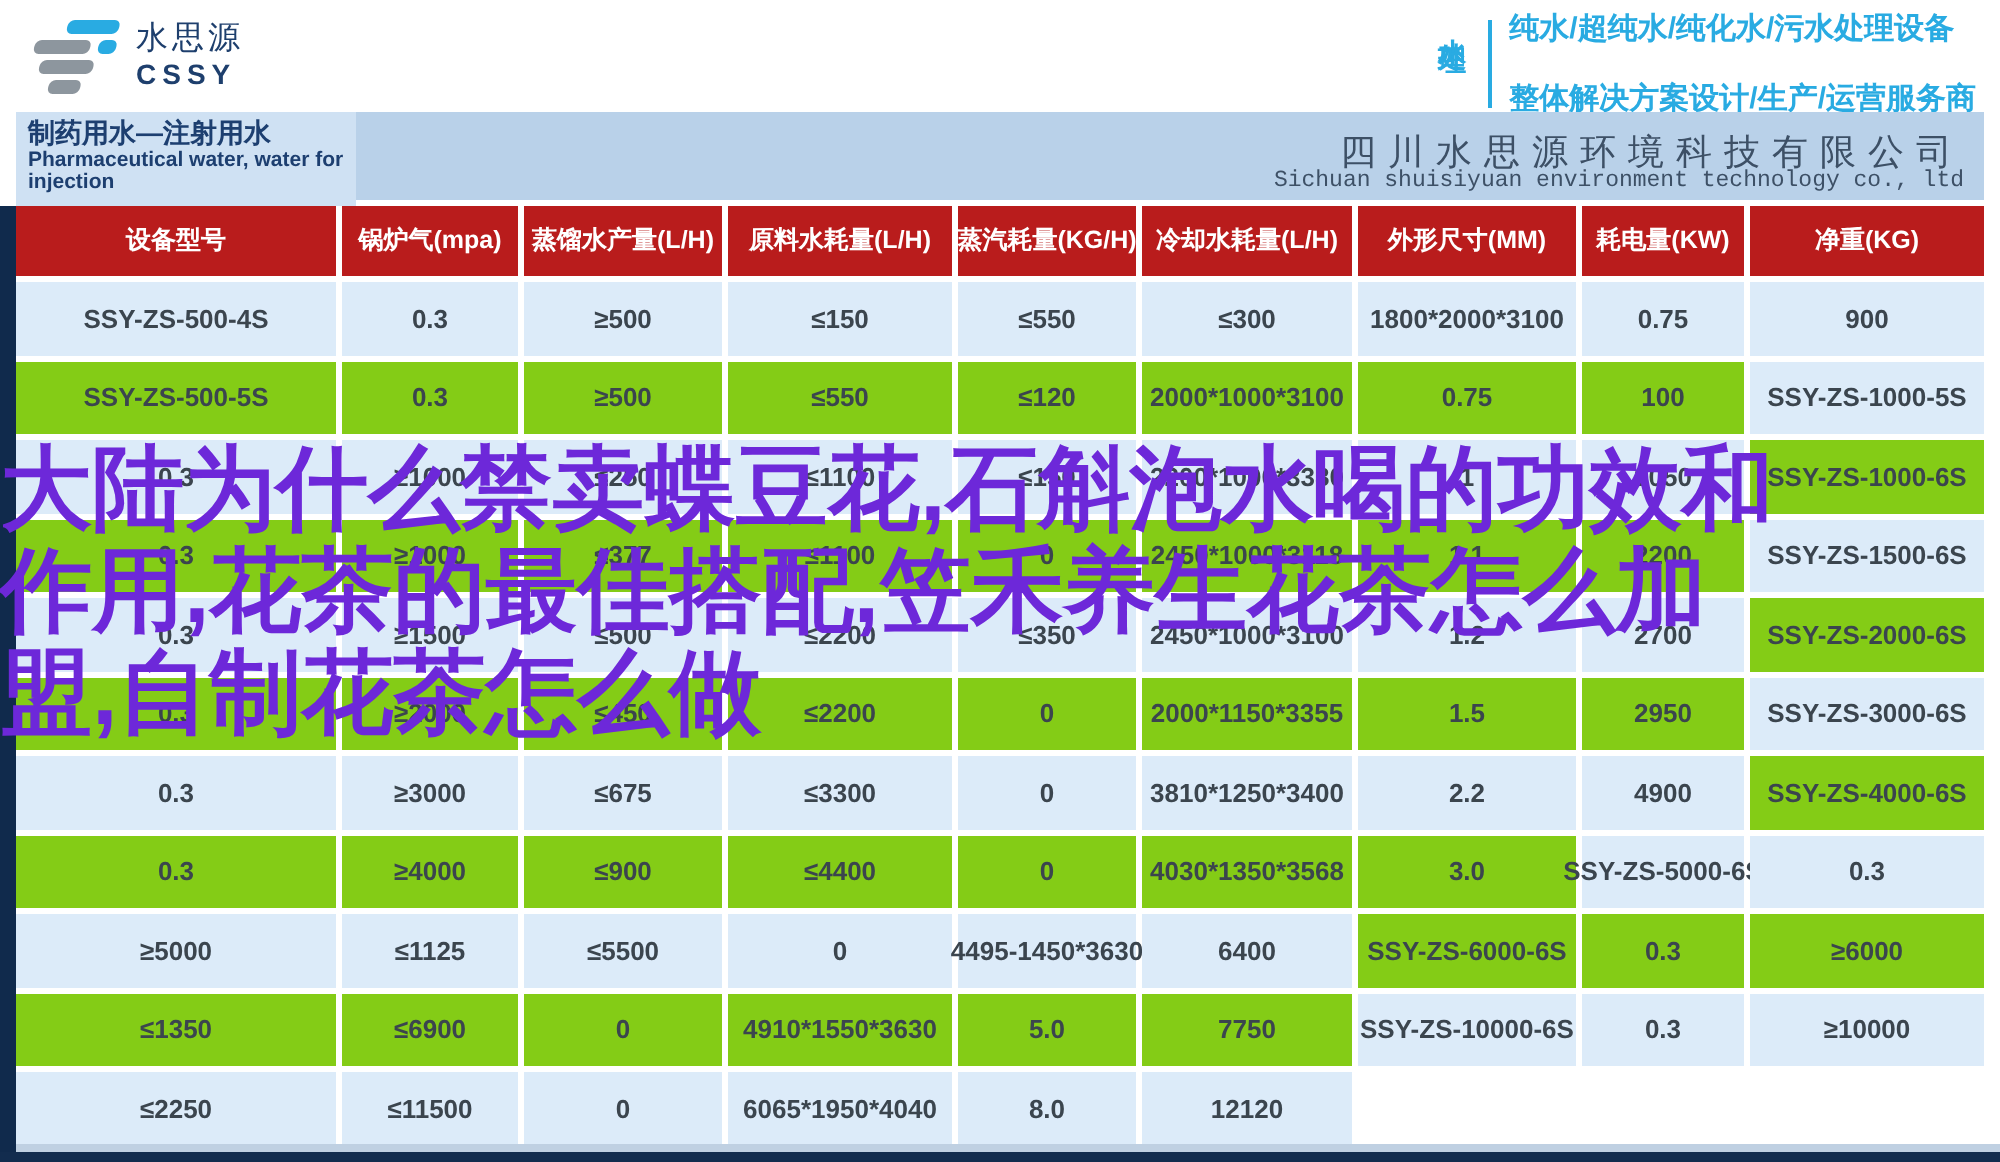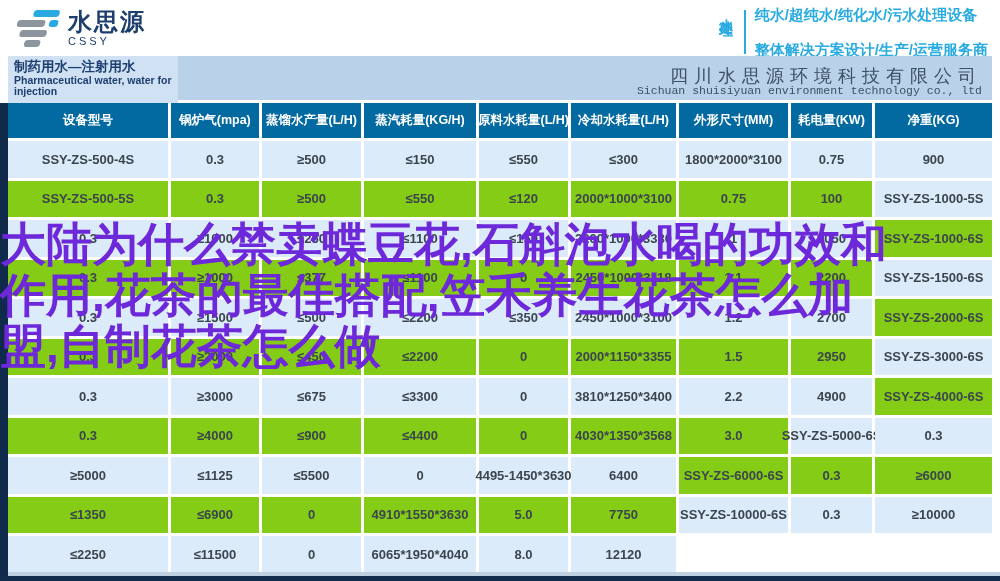--- a/index.html
+++ b/index.html
@@ -10,22 +10,22 @@
   .brandbar{position:absolute;left:0;top:0;width:100%;height:56px;background:#ffffff;}
   .logo{position:absolute;left:14px;top:7px;display:flex;align-items:center;gap:8px;}
   .logo-glyph{position:relative;width:46px;height:42px;transform:skewX(-14deg);}
   .logo-glyph .bar{position:absolute;height:7px;border-radius:3px;}
   .lg1{left:16px;top:3px;width:26px;background:#29abe2;}
   .lg2{left:2px;top:13px;width:28px;background:#8d969e;}
   .lg3{left:34px;top:13px;width:9px;background:#29abe2;}
   .lg4{left:7px;top:23px;width:27px;background:#8d969e;}
   .lg5{left:14px;top:33px;width:16px;background:#8d969e;}
   .logo-text{display:flex;flex-direction:column;line-height:1;}
-  .logo-cn{font-size:24px;font-weight:bold;color:#1e3f6d;letter-spacing:2px;}
-  .logo-en{font-size:11px;font-weight:normal;color:#1e3f6d;letter-spacing:3px;margin-top:2px;}
+  .logo-cn{font-size:16px;font-weight:normal;color:#1e3f6d;letter-spacing:2px;}
+  .logo-en{font-size:14px;font-weight:bold;color:#1e3f6d;letter-spacing:3px;margin-top:2px;}
 
   .tagline{position:absolute;right:12px;top:5px;display:flex;align-items:center;gap:9px;}
   .tag-vert{writing-mode:vertical-rl;text-orientation:upright;font-size:14px;font-weight:bold;
             color:#29abe2;letter-spacing:2px;height:48px;line-height:16px;}
   .tag-div{width:0;height:44px;border-left:2px solid #29abe2;}
   .tag-lines{display:flex;flex-direction:column;gap:16px;}
   .tag-line{font-size:15px;font-weight:bold;color:#29abe2;line-height:19px;white-space:nowrap;}
 
   
   .infobar{position:absolute;left:8px;top:56px;width:984px;height:44px;background:#b9d1e9;}
@@ -35,21 +35,21 @@
   .title-en{font-size:10.5px;font-weight:bold;line-height:11px;margin-top:1px;}
   .company{position:absolute;right:10px;bottom:2px;text-align:right;color:#3d5066;}
   .company-cn{font-size:18px;letter-spacing:6px;line-height:16px;}
   .company-en{font-family:"Liberation Mono","DejaVu Sans Mono",monospace;font-size:11.5px;line-height:14px;}
 
   
   .tablewrap{position:absolute;left:8px;top:103px;width:984px;
              display:grid;
              grid-template-columns:160px 88px 99px 112px 89px 105px 109px 81px 117px;
              grid-template-rows:35px;grid-auto-rows:36.5px;gap:3px;background:#ffffff;}
-  .hcell{background:#0369a1;color:#ffffff;font-size:12.5px;font-weight:bold;
+  .hcell{background:#b91c1c;color:#ffffff;font-size:12.5px;font-weight:bold;
          display:flex;align-items:center;justify-content:center;white-space:nowrap;}
   .cell{display:flex;align-items:center;justify-content:center;
         font-size:13px;font-weight:bold;color:#3b454e;white-space:nowrap;}
   .cell.light{background:#dcebf9;}
   .cell.dark{background:#84cc16;}
 
   
   .leftstrip{position:absolute;left:0;top:103px;width:8px;height:478px;background:#102a4c;}
   .band1{position:absolute;left:8px;top:572px;width:992px;height:4px;background:#bfd0e2;}
   .band2{position:absolute;left:0px;top:576px;width:1000px;height:5px;background:#122c4e;}
@@ -95,22 +95,22 @@
     <div class="company">
       <div class="company-cn">四川水思源环境科技有限公司</div>
       <div class="company-en">Sichuan shuisiyuan environment technology co., ltd</div>
     </div>
   </div>
 
   <div class="tablewrap">
       <div class="hcell">设备型号</div>
       <div class="hcell">锅炉气(mpa)</div>
       <div class="hcell">蒸馏水产量(L/H)</div>
+      <div class="hcell">原料水耗量(L/H)</div>
       <div class="hcell">蒸汽耗量(KG/H)</div>
-      <div class="hcell">原料水耗量(L/H)</div>
       <div class="hcell">冷却水耗量(L/H)</div>
       <div class="hcell">外形尺寸(MM)</div>
       <div class="hcell">耗电量(KW)</div>
       <div class="hcell">净重(KG)</div>
       <div class="cell light">SSY-ZS-500-4S</div>
       <div class="cell light">0.3</div>
       <div class="cell light">≥500</div>
       <div class="cell light">≤150</div>
       <div class="cell light">≤550</div>
       <div class="cell light">≤300</div>

